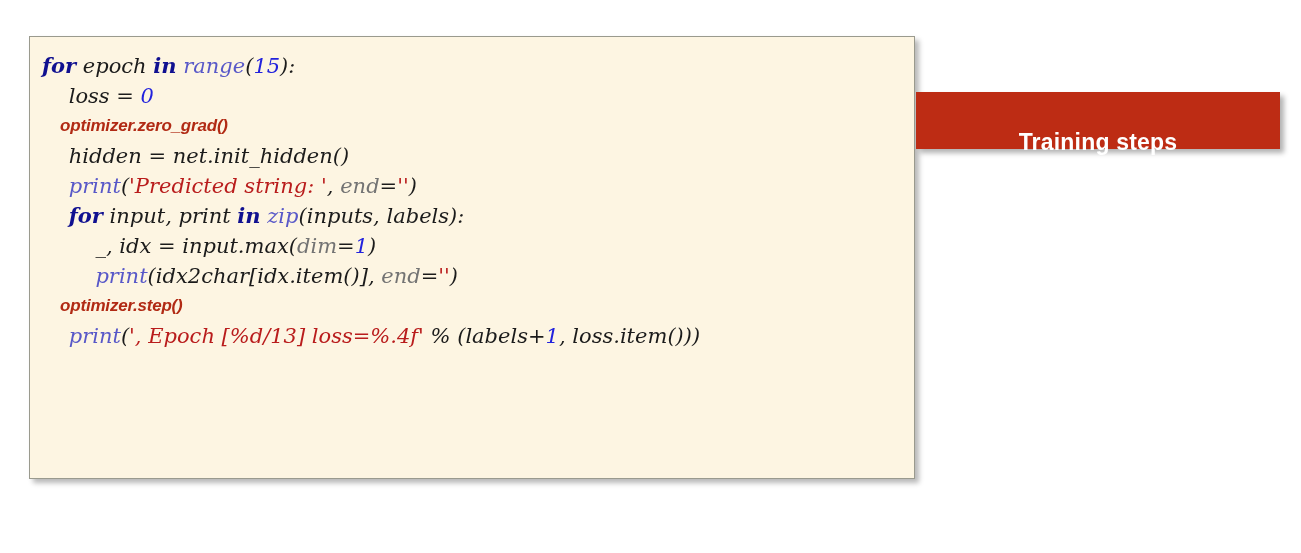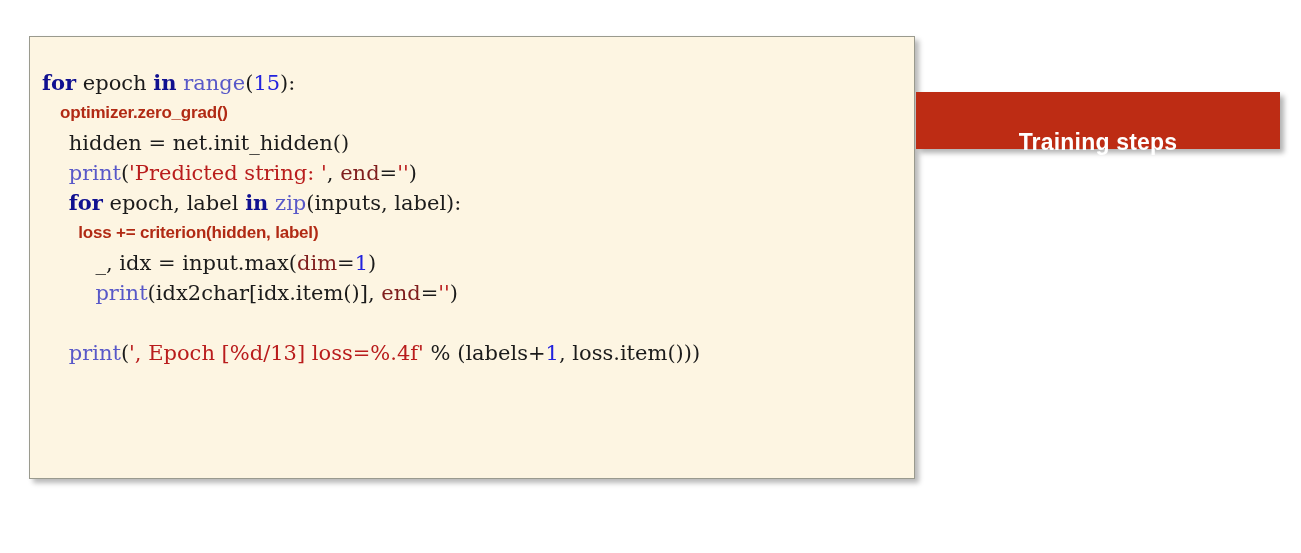--- a/index.html
+++ b/index.html
@@ -31,24 +31,25 @@
     background: #fdf5e2;
     border: 1px solid #9a9a8e;
     box-sizing: border-box;
     box-shadow: 4px 4px 5px rgba(0,0,0,0.28);
     overflow: hidden;
   }
 
   .code-body {
     position: absolute;
     left: 0;
-    top: 31px;
+    top: 14px;
     width: 100%;
     padding: 0 10px 0 12px;
     box-sizing: border-box;
+    font-style: italic;
   }
 
   .code-line {
     height: 30px;
     line-height: 30px;
     white-space: pre;
     font-family: "DejaVu Serif", "Liberation Serif", serif;
     font-size: 21px;
     color: #1b1b1b;
     letter-spacing: 0px;
@@ -61,21 +62,21 @@
     font-size: 17px;
     color: #b12a14;
     letter-spacing: -0.2px;
   }
 
   
   .t-kw    { color: #101090; font-weight: bold; }
   .t-fn    { color: #5858c8; }
   .t-num   { color: #2222dd; }
   .t-str   { color: #b91c1c; }
-  .t-kwarg { color: #7f1d1d; }
+  .t-kwarg { color: #737373; }
   .t-plain { color: #1b1b1b; }
   .t-op    { color: #1b1b1b; }
 
   
   .banner {
     position: absolute;
     left: 916px;
     top: 92px;
     width: 364px;
     height: 57px;
@@ -96,28 +97,28 @@
   }
 </style>
 </head>
 <body>
 
 <div id="slide">
 
   <div class="code-card">
     <div class="code-body">
         <div class="code-line"><span></span><span class="t-kw">for</span><span class="t-plain"> epoch </span><span class="t-kw">in</span><span class="t-plain"> </span><span class="t-fn">range</span><span class="t-op">(</span><span class="t-num">15</span><span class="t-op">):</span></div>
+        <div class="code-line"><span>    </span><span class="t-plain">loss = </span><span class="t-num">0</span></div>
         <div class="code-line hl"><span>    </span><span>optimizer.zero_grad()</span></div>
         <div class="code-line"><span>    </span><span class="t-plain">hidden = net.</span><span class="t-plain">init_hidden</span><span class="t-op">()</span></div>
         <div class="code-line"><span>    </span><span class="t-fn">print</span><span class="t-op">(</span><span class="t-str">'Predicted string: '</span><span class="t-plain">, </span><span class="t-kwarg">end</span><span class="t-op">=</span><span class="t-str">''</span><span class="t-op">)</span></div>
-        <div class="code-line"><span>    </span><span class="t-kw">for</span><span class="t-plain"> epoch, label </span><span class="t-kw">in</span><span class="t-plain"> </span><span class="t-fn">zip</span><span class="t-op">(inputs, label):</span></div>
-        <div class="code-line hl"><span>        </span><span>loss += criterion(hidden, label)</span></div>
+        <div class="code-line"><span>    </span><span class="t-kw">for</span><span class="t-plain"> input, print </span><span class="t-kw">in</span><span class="t-plain"> </span><span class="t-fn">zip</span><span class="t-op">(inputs, labels):</span></div>
         <div class="code-line"><span>        </span><span class="t-plain">_, idx = input.max(</span><span class="t-kwarg">dim</span><span class="t-op">=</span><span class="t-num">1</span><span class="t-op">)</span></div>
         <div class="code-line"><span>        </span><span class="t-fn">print</span><span class="t-plain">(idx2char[idx.item()], </span><span class="t-kwarg">end</span><span class="t-op">=</span><span class="t-str">''</span><span class="t-op">)</span></div>
-        <div class="code-line hl"><span>    </span></div>
+        <div class="code-line hl"><span>    </span><span>optimizer.step()</span></div>
         <div class="code-line"><span>    </span><span class="t-fn">print</span><span class="t-op">(</span><span class="t-str">', Epoch [%d/13] loss=%.4f'</span><span class="t-plain"> % (labels+</span><span class="t-num">1</span><span class="t-plain">, loss.item()))</span></div>
       </div>
   </div>
 
   <div class="banner">
     <span class="banner-label">Training steps</span>
   </div>
 
 </div>
 

